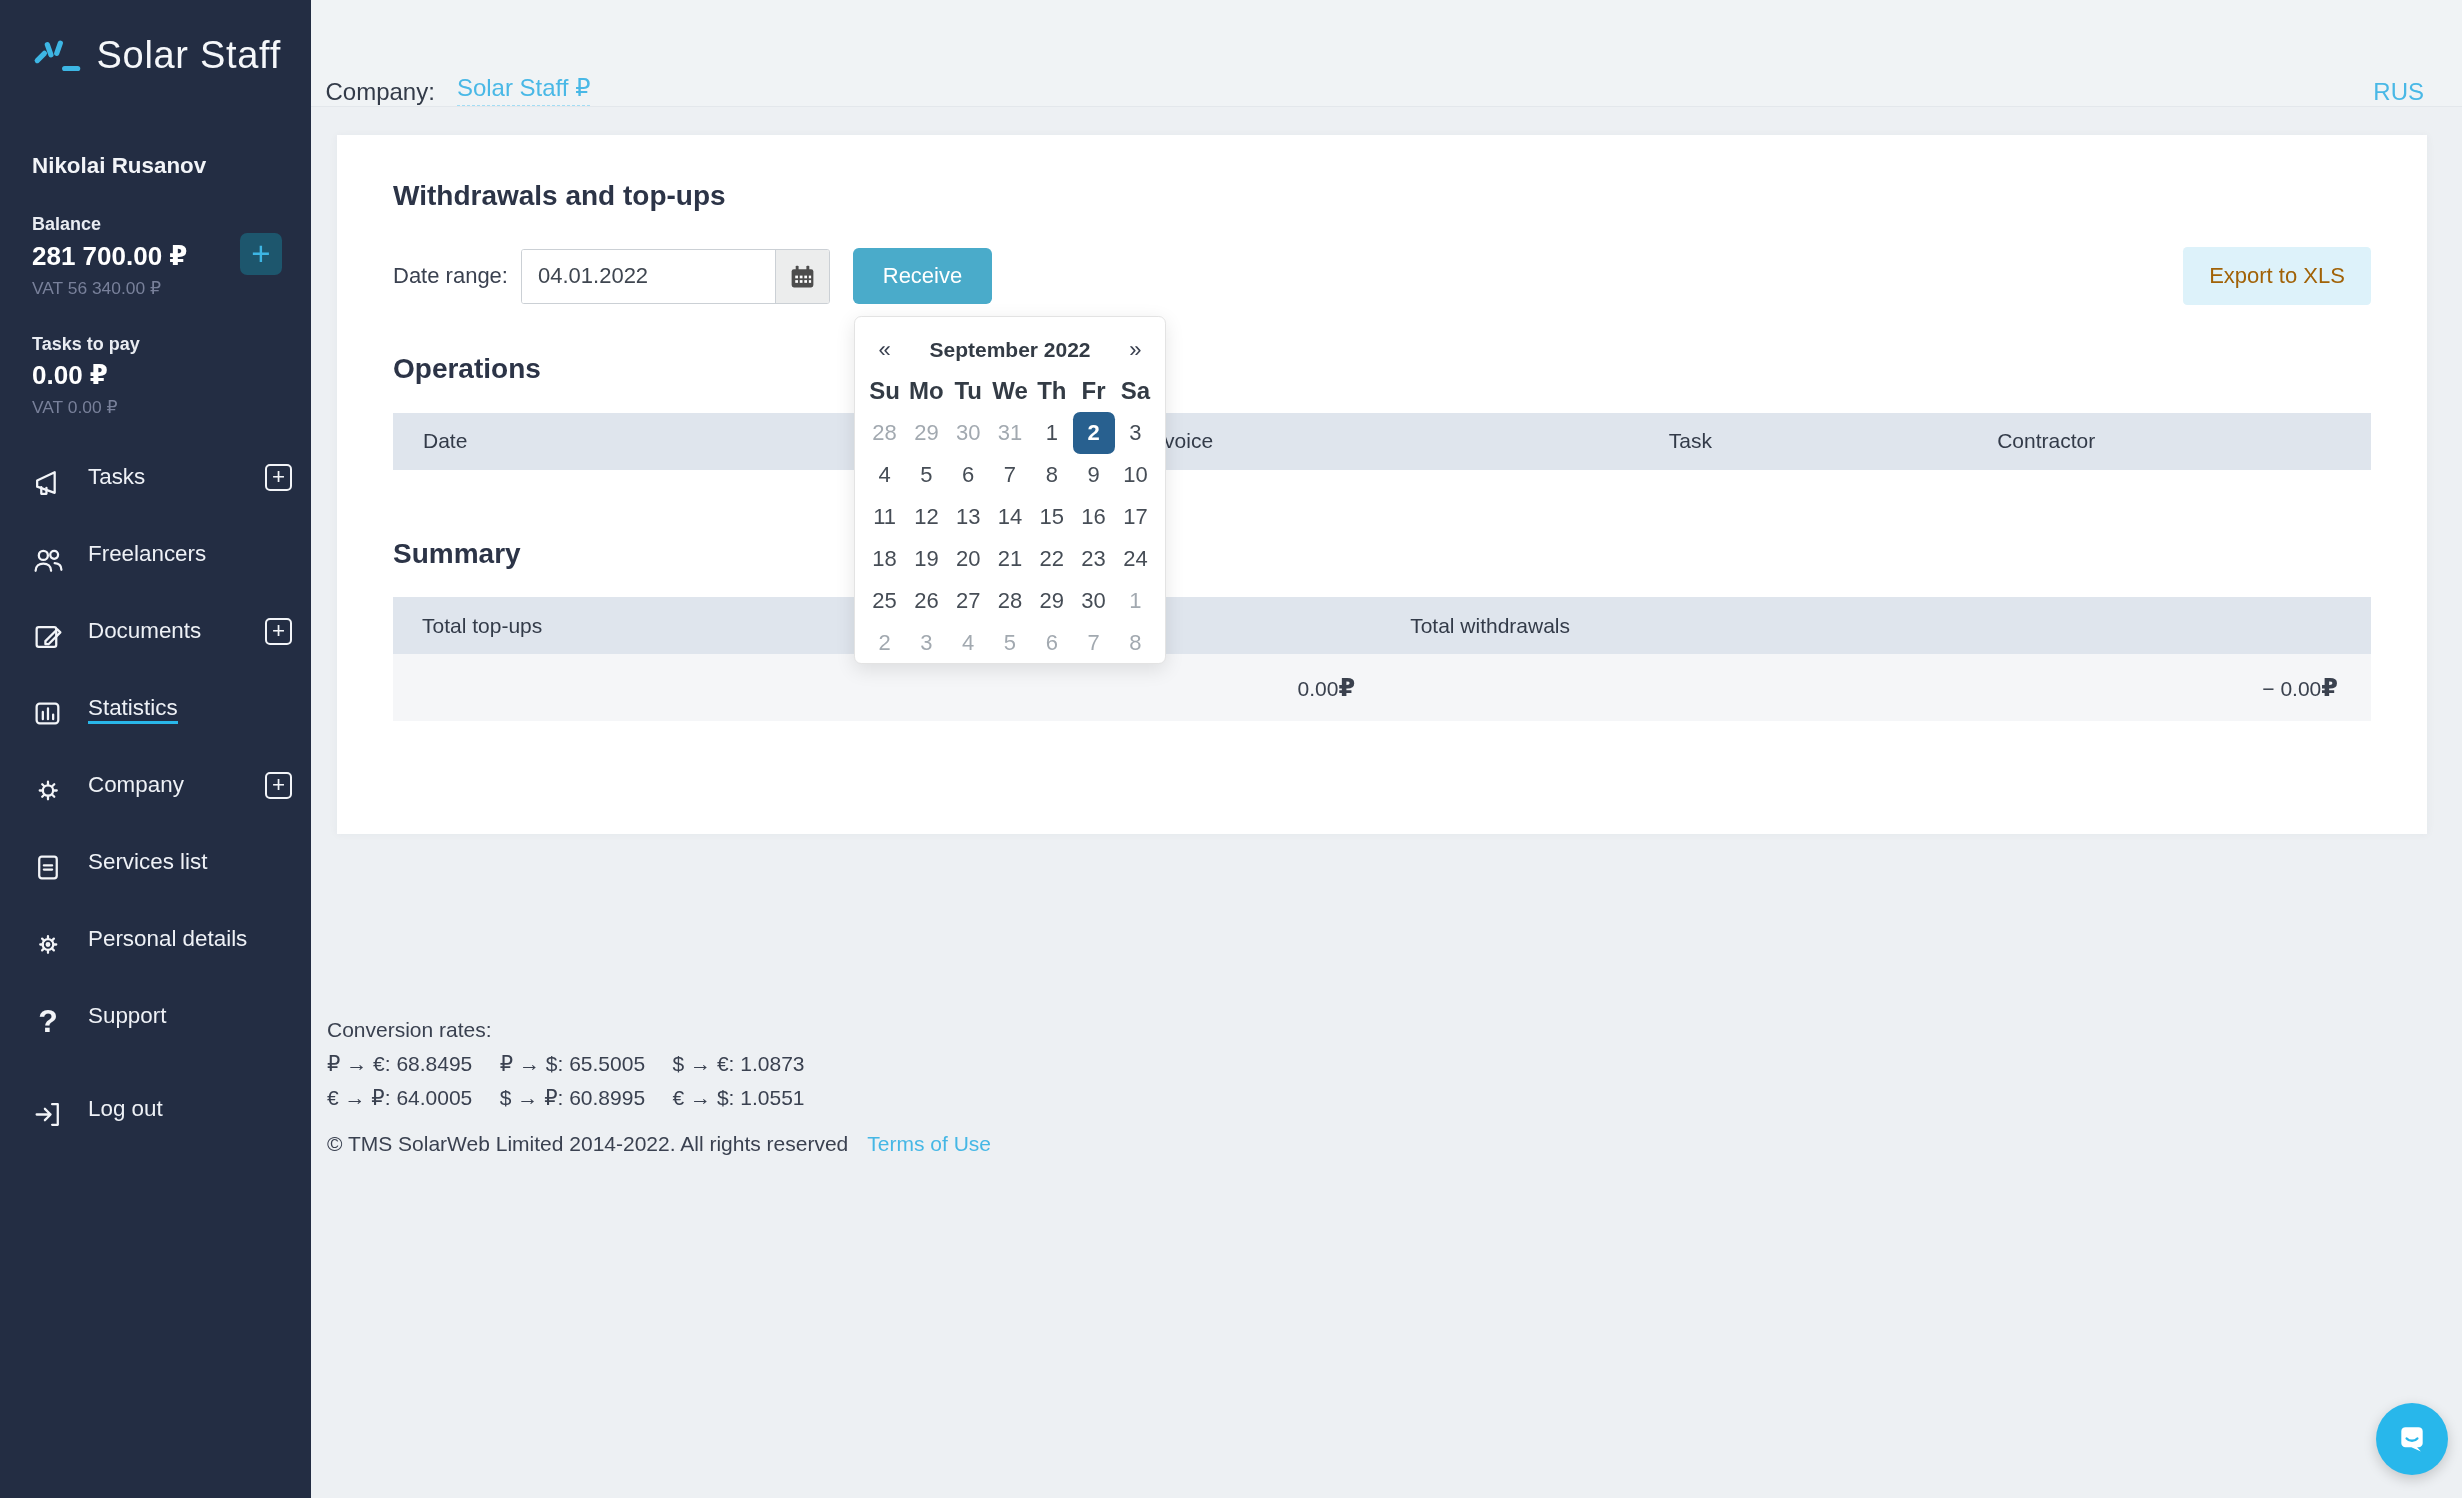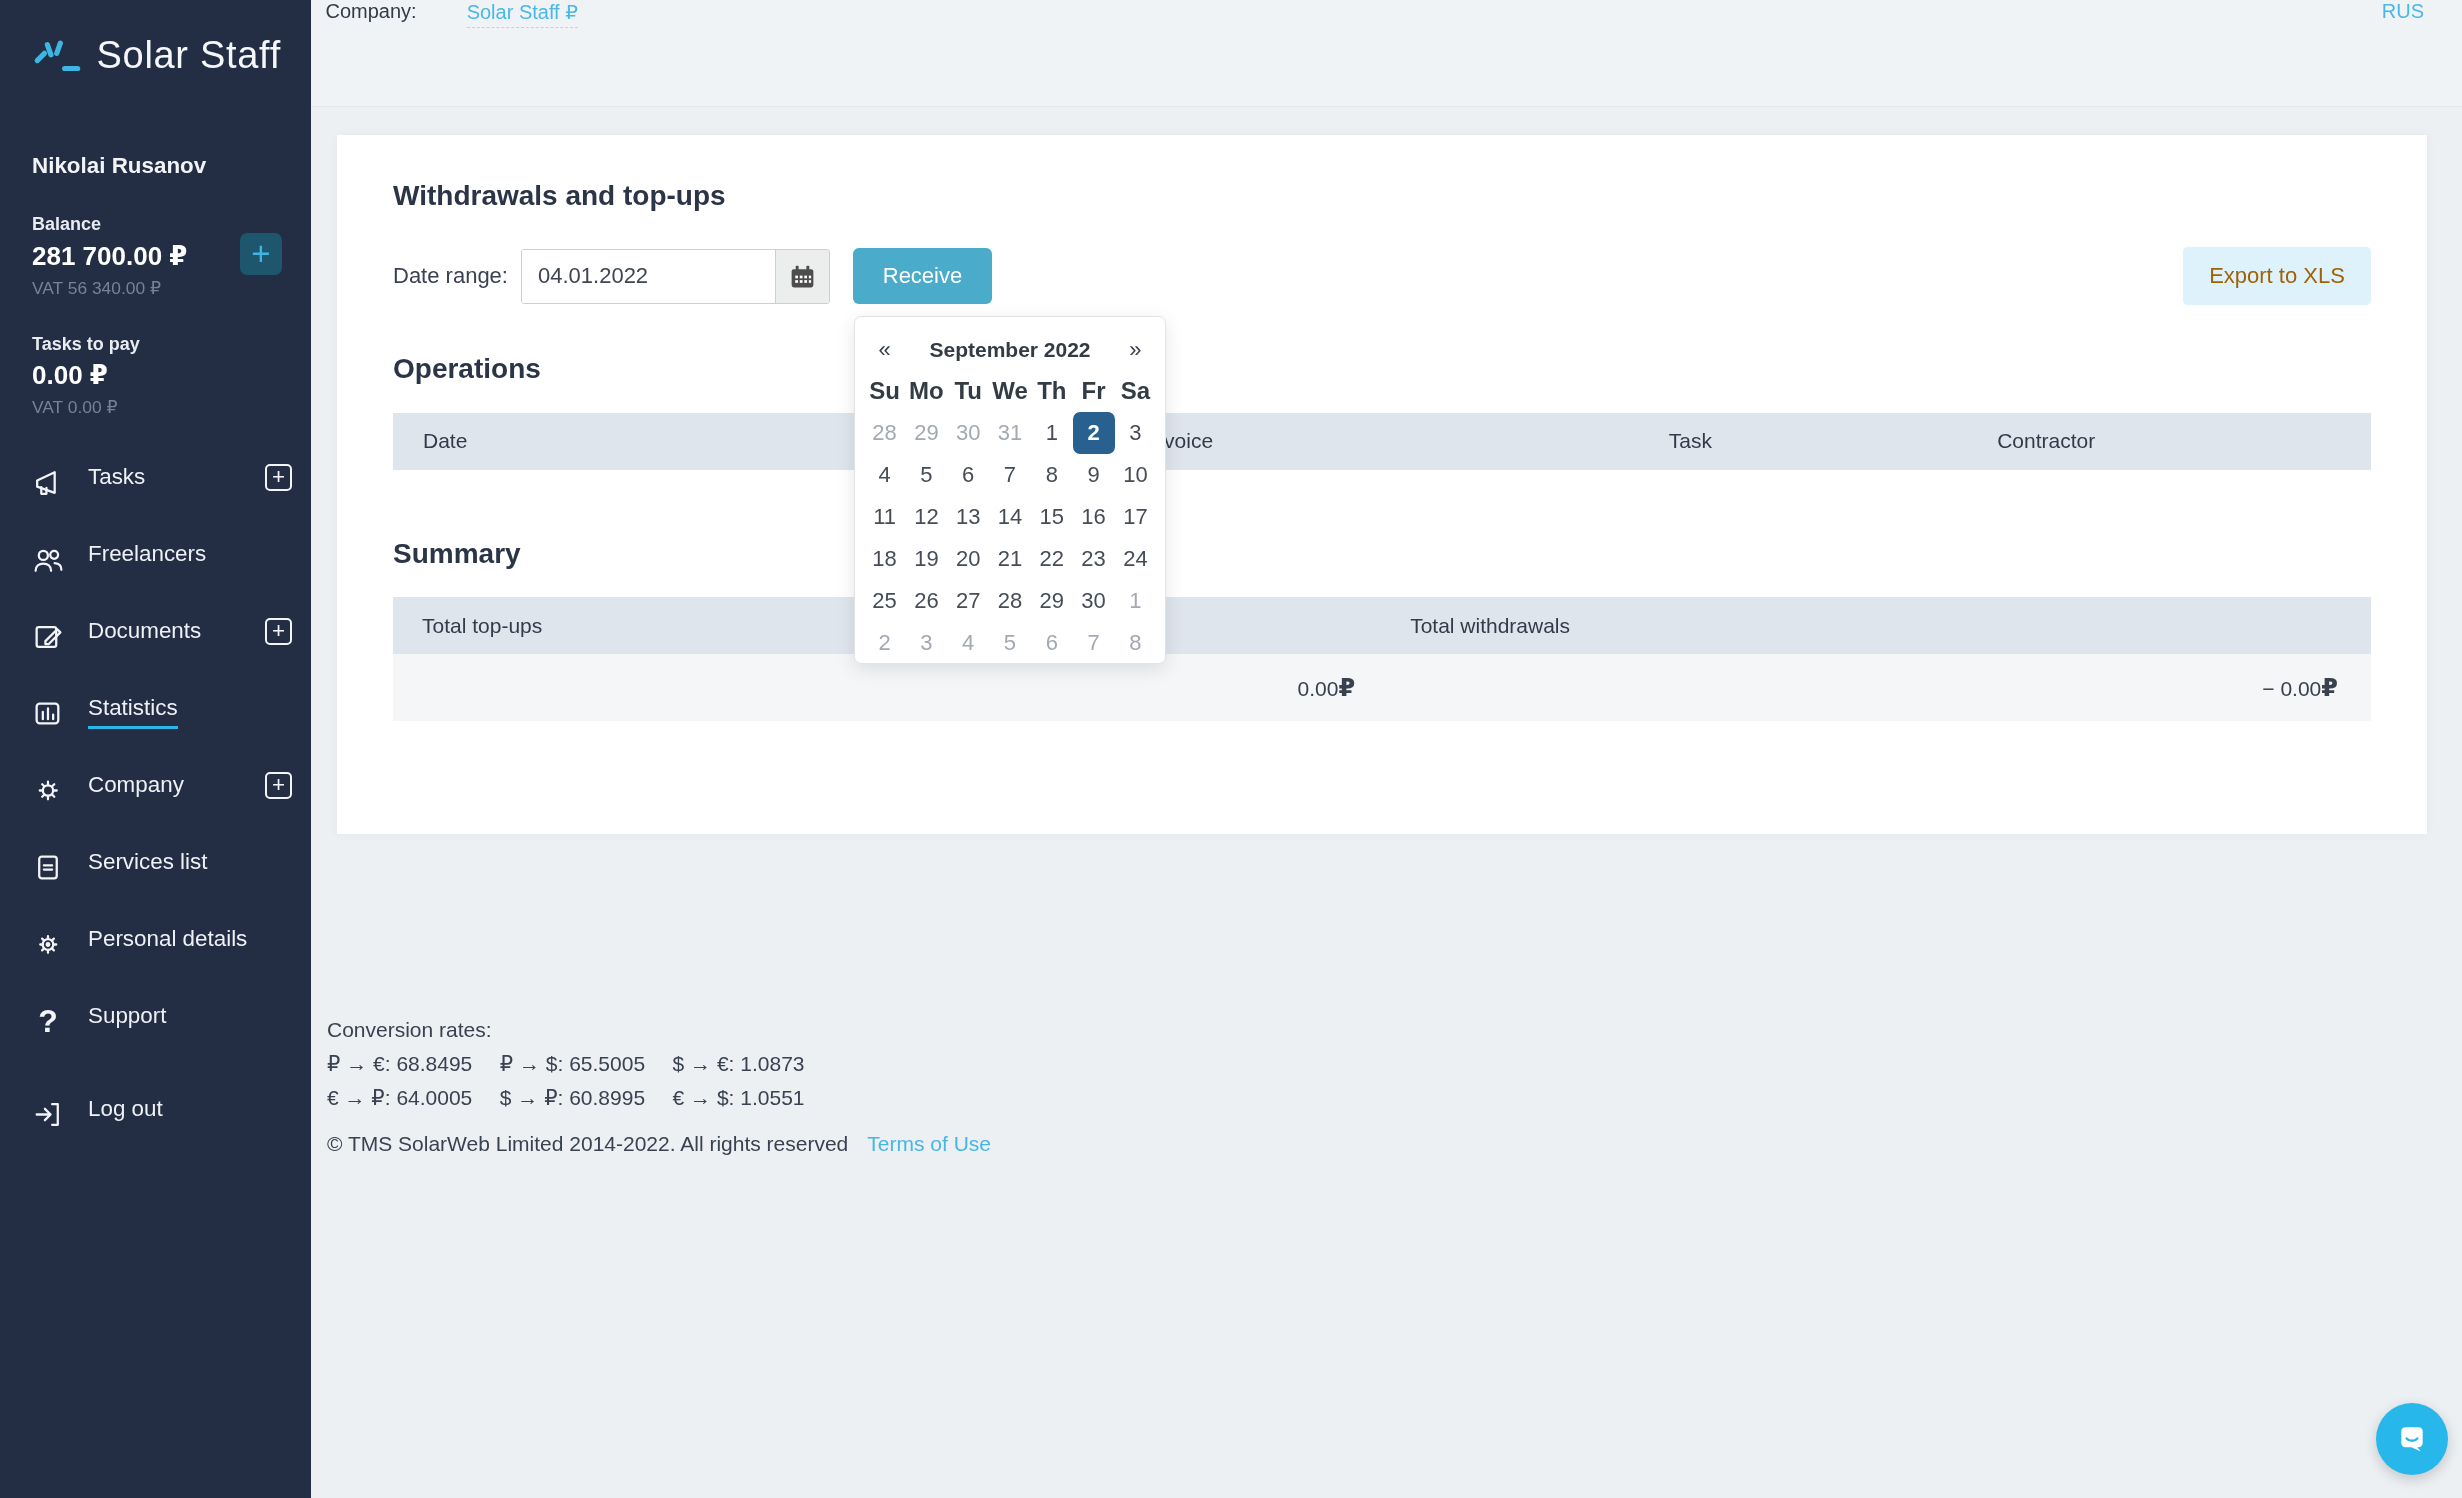--- a/index.html
+++ b/index.html
@@ -15,28 +15,28 @@
   .money-label { font-size:18px; font-weight:700; color:#e9ecf2; }
   .money-value { font-size:26px; font-weight:700; color:#fff; margin-top:5.8px; }
   .money-vat { font-size:17.4px; color:#78809a; margin-top:5.8px; }
   .add-btn { position:absolute; right:29px; top:19px; width:42px; height:42px; background:#1d566d; color:#3db6e4;
              font-size:33px; font-weight:400; border-radius:7.2px; display:flex; align-items:center; justify-content:center; cursor:pointer; }
   .nav { margin-top:46px; }
   .nav-item { display:flex; align-items:flex-start; height:77px; padding:0 19px 0 30px; font-size:22.4px; color:#eef1f6; cursor:pointer; }
   .nav-item.gap { margin-top:16px; }
   .nav-icon { width:36px; height:36px; margin-right:22px; display:flex; align-items:center; justify-content:center; flex:none; }
   .nav-icon svg { stroke:#f2f4f8; fill:none; stroke-width:2.2; stroke-linecap:round; stroke-linejoin:round; }
-  .nav-label.active { border-bottom:3.6px solid #29b7ea; padding-bottom:5px; }
+  .nav-label.active { border-bottom:3.6px solid #29b7ea; }
   .expander { margin-left:auto; width:27px; height:27px; border:2.2px solid #f2f4f8; border-radius:5px;
               font-size:22.4px; line-height:22.4px; text-align:center; color:#f2f4f8; }
   .q-glyph { font-size:32px; font-weight:700; color:#f2f4f8; }
 
   
   .topbar { position:absolute; left:311px; right:0; top:0; height:107px; background:#f0f3f5; border-bottom:1.4px solid #e3e7eb;
-            display:flex; align-items:flex-start; padding:0 38px 0 14.5px; font-size:20px;gap:28px; }
+            display:flex; align-items:flex-end; padding:0 38px 0 14.5px; font-size:24px; }
   .company-label { color:#333b49; }
   .company-link { color:#49b8e6; margin-left:22px; border-bottom:1.4px dashed #a4ddf4; padding-bottom:2.9px; cursor:pointer; }
   .lang { margin-left:auto; color:#49b8e6; cursor:pointer; }
 
   
   .card { position:absolute; left:337px; top:135px; width:2090px; height:699px; background:#fff;
           box-shadow:0 1.4px 8.7px rgba(40,50,70,.05); padding:45px 56px 0; }
   h1,h2 { font-size:28px; font-weight:600; color:#2c3447; }
   .date-row { display:flex; align-items:center; margin-top:35px; }
   .date-label { font-size:22px; color:#3a4150; width:128px; }

